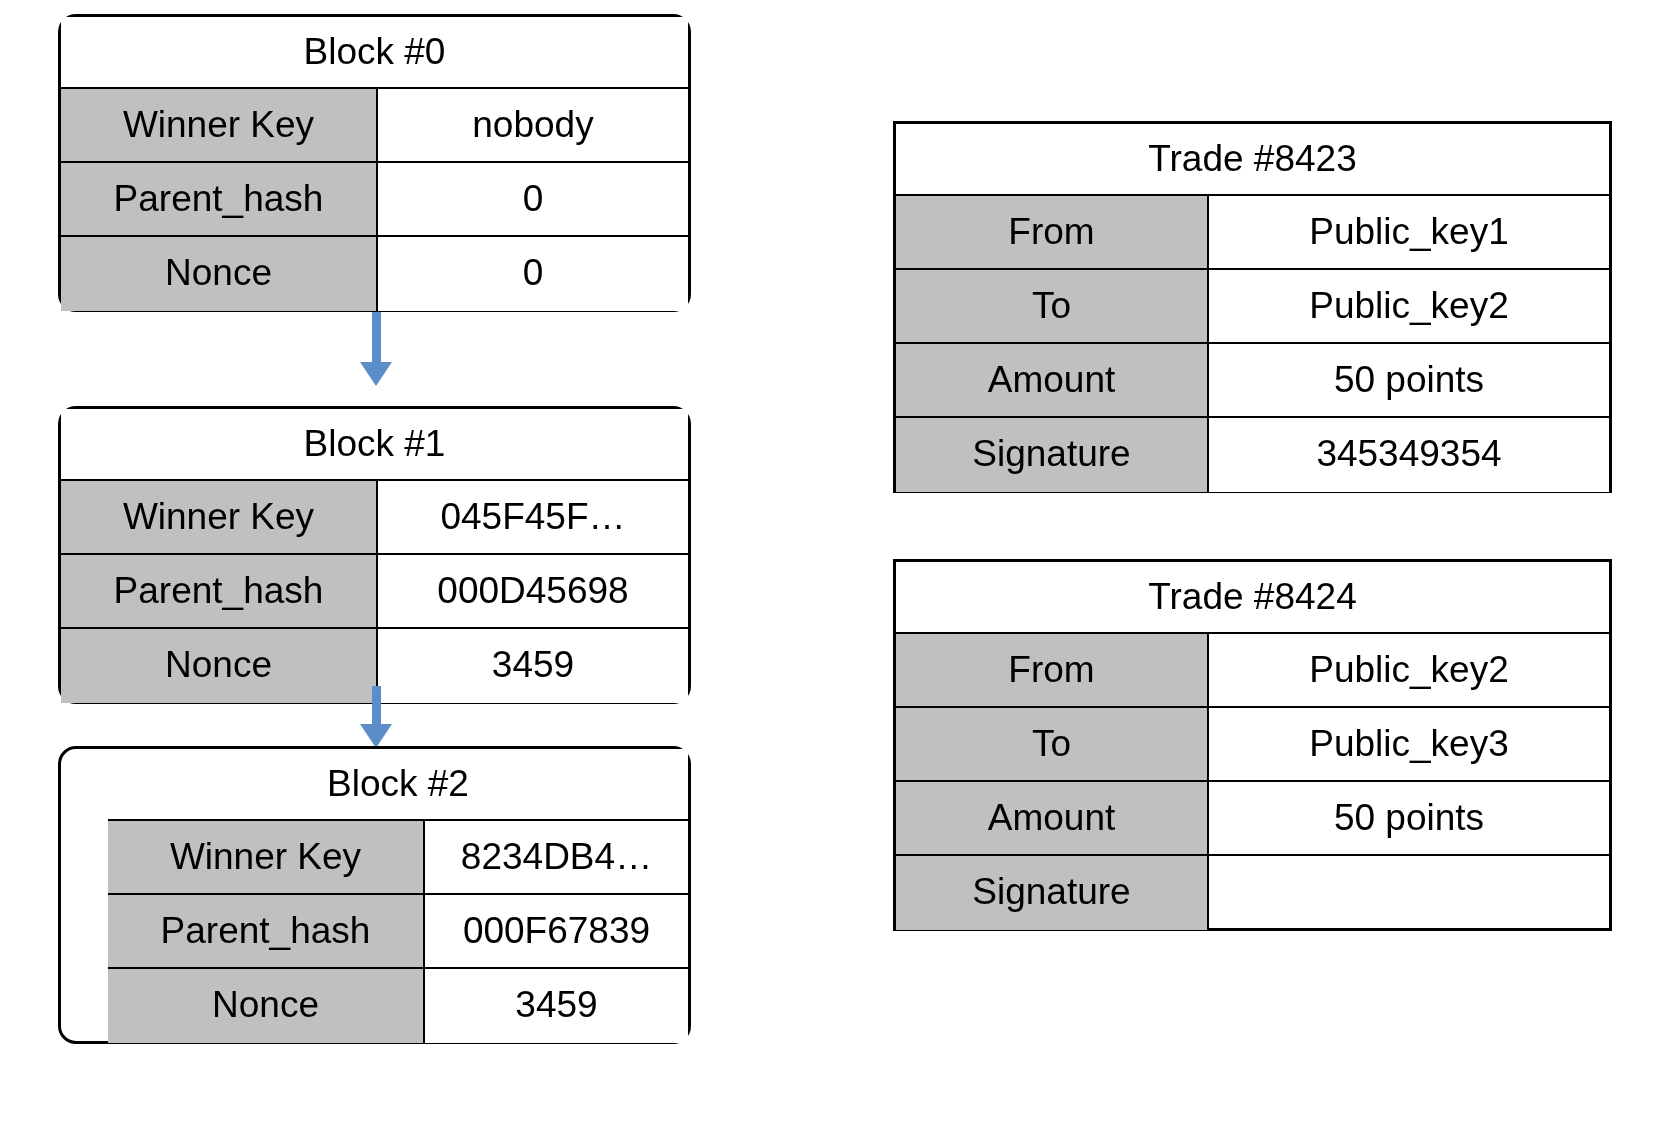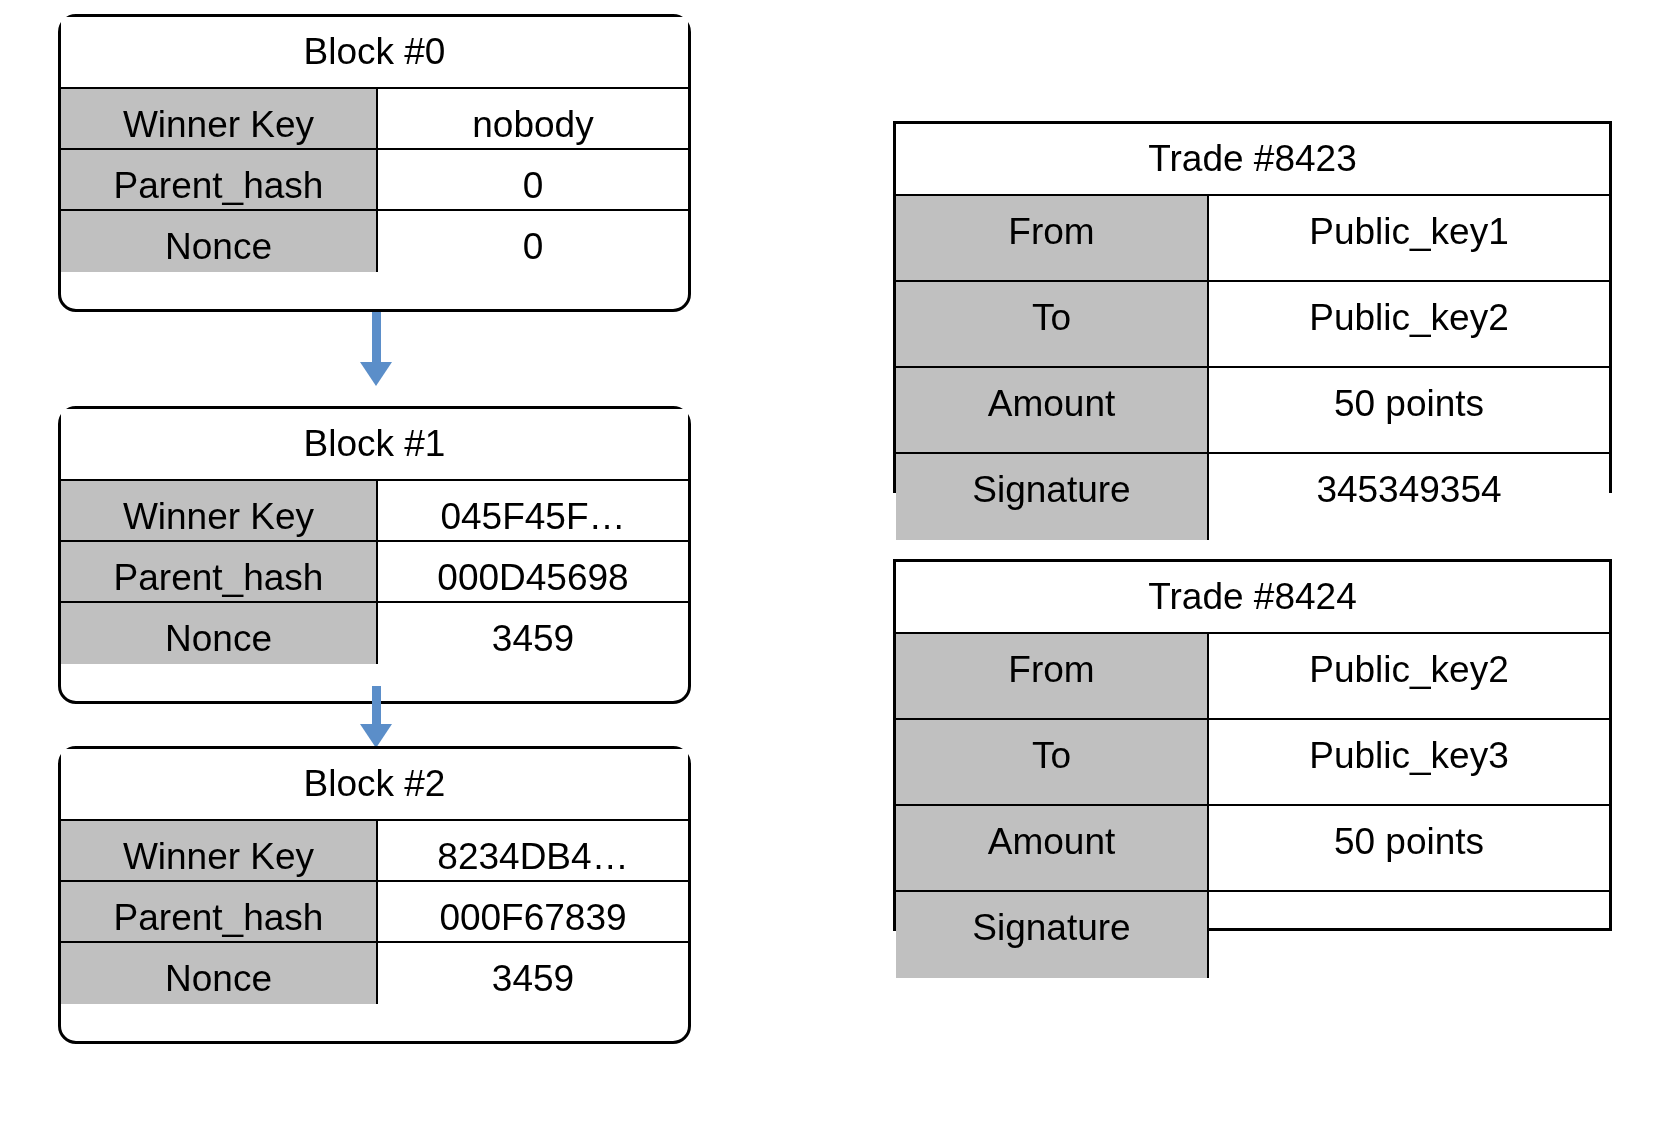--- a/index.html
+++ b/index.html
@@ -56,31 +56,31 @@
     background: #ffffff;
     text-align: center;
     font-size: 37px;
     white-space: nowrap;
     overflow: hidden;
     flex: 1 1 auto;
   }
 
   
   .block-card { left: 58px; width: 633px; border-radius: 18px; }
-  .block-card .row { height: 61px; }
+  .block-card .row { height: 74px; }
   .block-card .cell-label { width: 317px; line-height: 72px; }
   .block-card .cell-value { line-height: 72px; }
 
   #block-0 { top: 14px;  height: 298px; }
   #block-1 { top: 406px; height: 298px; }
-  #block-2 { top: 746px; height: 298px; }
+  #block-2 { top: 746px; height: 298px; padding-left: 47px; }
 
   
   .trade-card { left: 893px; width: 719px; }
-  .trade-card .row { height: 86px; }
+  .trade-card .row { height: 74px; }
   .trade-card .cell-label { width: 313px; line-height: 72px; }
   .trade-card .cell-value { line-height: 72px; }
 
   #trade-0 { top: 121px; height: 372px; }
   #trade-1 { top: 559px; height: 372px; }
 
   
   .arrow {
     position: absolute;
     width: 40px;

